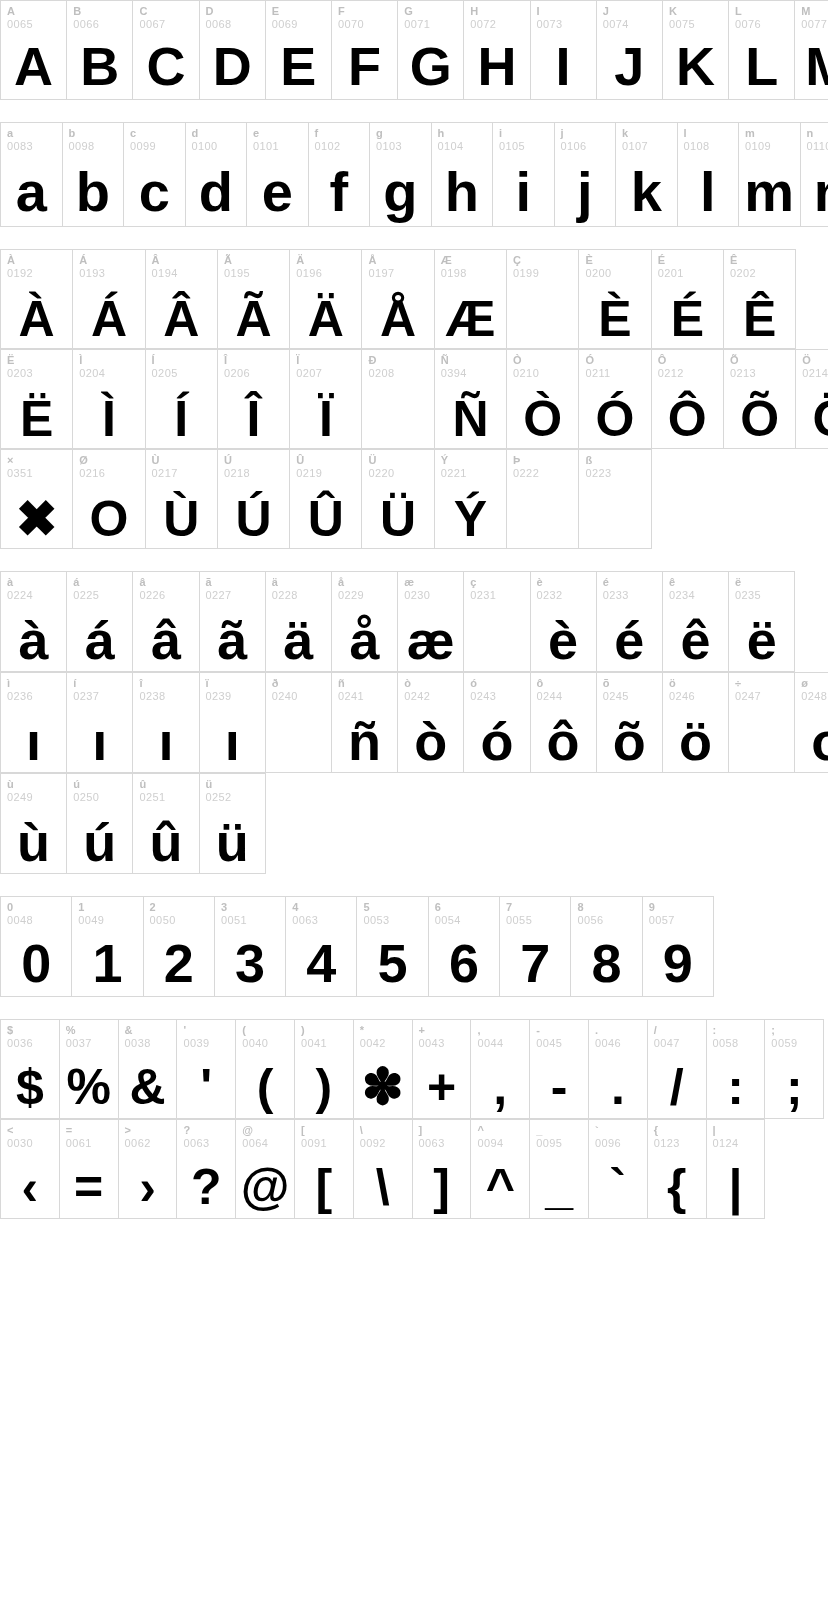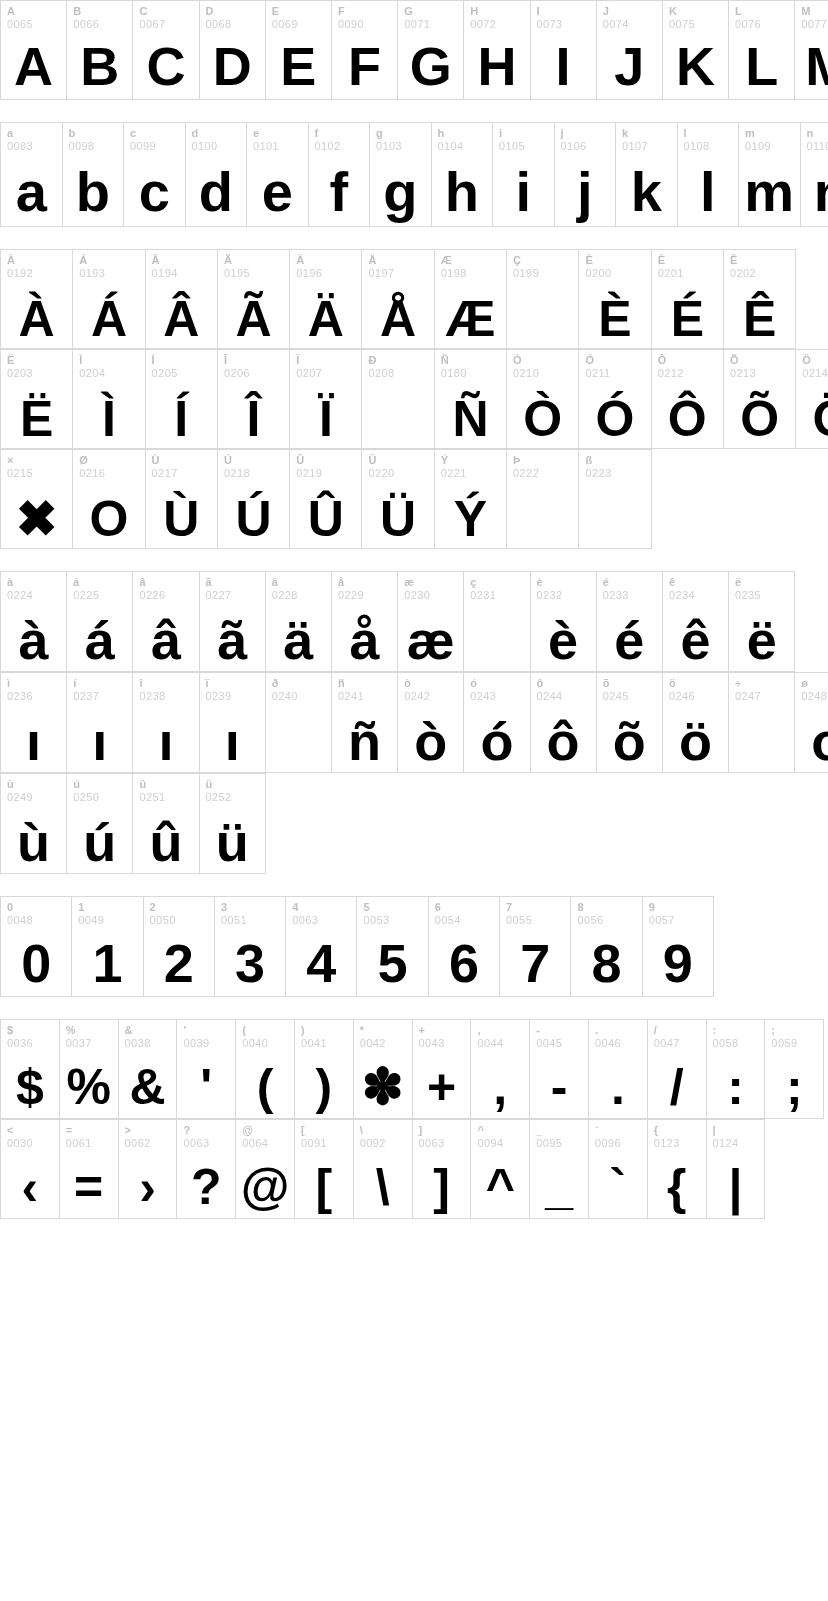--- a/index.html
+++ b/index.html
@@ -108,21 +108,21 @@
         <div class="code">0068</div>
         <div class="glyph">D</div>
       </div>
       <div class="cell">
         <div class="lbl">E</div>
         <div class="code">0069</div>
         <div class="glyph">E</div>
       </div>
       <div class="cell">
         <div class="lbl">F</div>
-        <div class="code">0090</div>
+        <div class="code">0070</div>
         <div class="glyph">F</div>
       </div>
       <div class="cell">
         <div class="lbl">G</div>
         <div class="code">0071</div>
         <div class="glyph">G</div>
       </div>
       <div class="cell">
         <div class="lbl">H</div>
         <div class="code">0072</div>
@@ -307,21 +307,21 @@
         <div class="lbl">Ï</div>
         <div class="code">0207</div>
         <div class="glyph">Ï</div>
       </div>
       <div class="cell empty">
         <div class="lbl">Đ</div>
         <div class="code">0208</div>
       </div>
       <div class="cell">
         <div class="lbl">Ñ</div>
-        <div class="code">0180</div>
+        <div class="code">0394</div>
         <div class="glyph">Ñ</div>
       </div>
       <div class="cell">
         <div class="lbl">Ò</div>
         <div class="code">0210</div>
         <div class="glyph">Ò</div>
       </div>
       <div class="cell">
         <div class="lbl">Ó</div>
         <div class="code">0211</div>
@@ -339,21 +339,21 @@
       </div>
       <div class="cell">
         <div class="lbl">Ö</div>
         <div class="code">0214</div>
         <div class="glyph">Ö</div>
       </div>
     </div>
     <div class="section sec-uacc gap-after">
       <div class="cell">
         <div class="lbl">×</div>
-        <div class="code">0215</div>
+        <div class="code">0351</div>
         <div class="glyph">✖</div>
       </div>
       <div class="cell">
         <div class="lbl">Ø</div>
         <div class="code">0216</div>
         <div class="glyph">O</div>
       </div>
       <div class="cell">
         <div class="lbl">Ù</div>
         <div class="code">0217</div>

